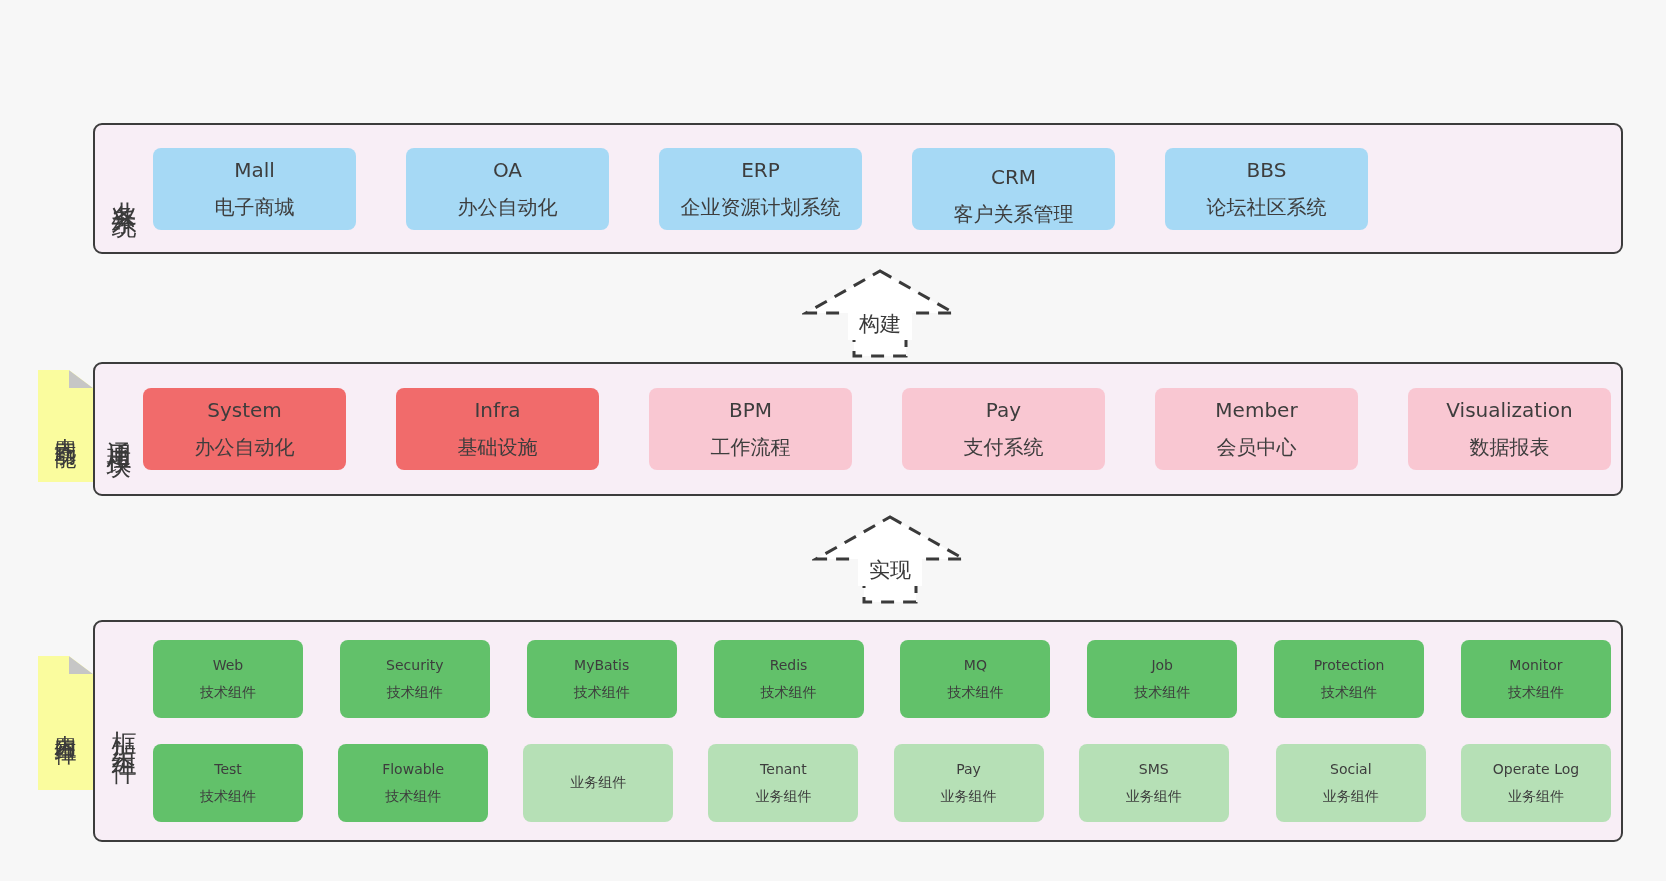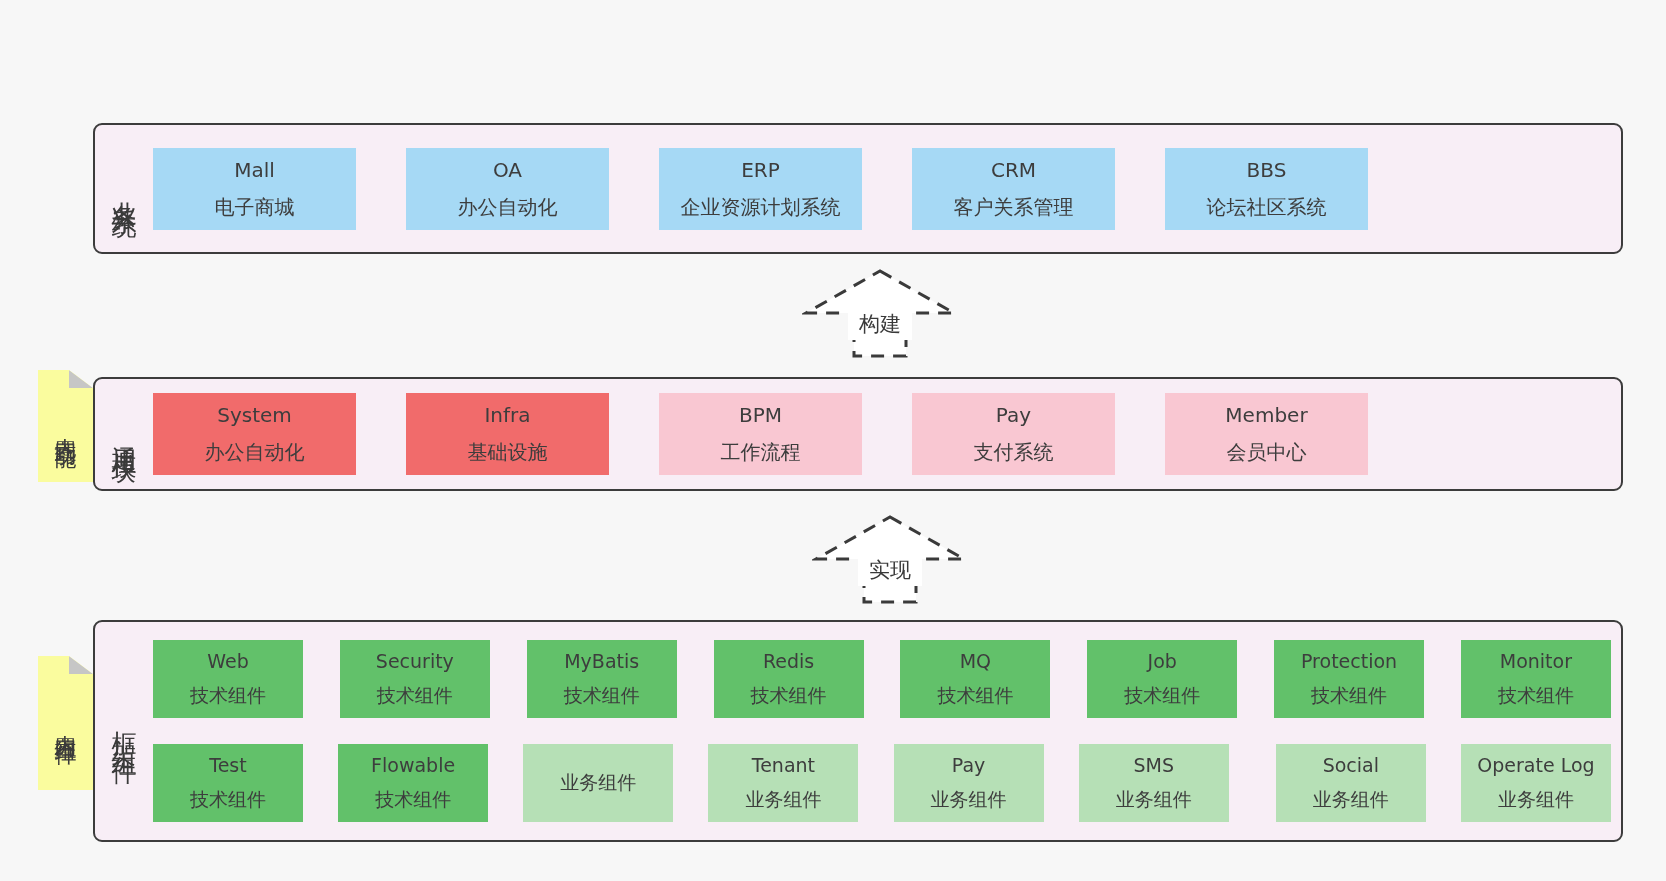--- a/index.html
+++ b/index.html
@@ -15,21 +15,21 @@
   
   .band{
     position:absolute;left:93px;width:1530px;
     background:#f8eef6;
     border:2px solid #3c3c3c;
     border-radius:9px;
     display:flex;align-items:stretch;
     box-sizing:border-box;
   }
   .band1{top:123px;height:131px;}
-  .band2{top:377px;height:114px;}
+  .band2{top:362px;height:134px;}
   .band3{top:620px;height:222px;}
 
   .band-label{
     width:58px;
     display:flex;align-items:center;justify-content:center;
     font-size:25px;color:#3a3a3a;
   }
   .vtext{
     writing-mode:vertical-lr;
     text-orientation:upright;
@@ -42,30 +42,30 @@
     flex:1;
     display:flex;flex-direction:column;justify-content:center;
     gap:26px;
     padding-right:10px;
   }
   .box-row{display:flex;align-items:center;}
   .row-6{gap:50px;}
   .row-8{justify-content:space-between;}
 
   .box{
-    border-radius:0;
+    border-radius:8px;
     display:flex;flex-direction:column;align-items:center;justify-content:center;
     text-align:center;
     color:#3d3d3d;
     box-sizing:border-box;
     padding:2px 4px;
     gap:10px;
   }
   .row-6 .box{width:203px;height:82px;font-size:20px;line-height:1.35;}
-  .row-8 .box{width:150px;height:78px;font-size:19px;line-height:1.25;}
+  .row-8 .box{width:150px;height:78px;font-size:14px;line-height:1.25;}
 
   
   .sticky{
     position:absolute;left:38px;width:55px;
     background:#fafc9e;
     display:flex;align-items:center;justify-content:center;
     clip-path:polygon(0 0, calc(100% - 24px) 0, 100% 18px, 100% 100%, 0 100%);
   }
   .sticky1{top:370px;height:112px;}
   .sticky2{top:656px;height:134px;}
@@ -107,21 +107,21 @@
             <div>电子商城</div>
           </div>
           <div class="box" style="background: rgb(166, 217, 245);">
             <div>OA</div>
             <div>办公自动化</div>
           </div>
           <div class="box" style="background: rgb(166, 217, 245); text-align: right;">
             <div>ERP</div>
             <div>企业资源计划系统</div>
           </div>
-          <div class="box" style="background: rgb(166, 217, 245);">
+          <div class="box" style="background: rgb(166, 217, 245); justify-content: flex-end;">
             <div>CRM</div>
             <div>客户关系管理</div>
           </div>
           <div class="box" style="background: rgb(166, 217, 245);">
             <div>BBS</div>
             <div>论坛社区系统</div>
           </div>
         </div>
       </div>
   </div>
@@ -151,20 +151,24 @@
             <div>工作流程</div>
           </div>
           <div class="box" style="background: rgb(249, 199, 210);">
             <div>Pay</div>
             <div>支付系统</div>
           </div>
           <div class="box" style="background: rgb(249, 199, 210);">
             <div>Member</div>
             <div>会员中心</div>
           </div>
+          <div class="box" style="background: rgb(249, 199, 210);">
+            <div>Visualization</div>
+            <div>数据报表</div>
+          </div>
         </div>
       </div>
   </div>
 
   <svg class="arrow arrow2" width="156" height="92" viewBox="0 0 156 92">
     <polygon points="78,3 152,45 104,45 104,88 52,88 52,45 4,45" fill="#ffffff" stroke="#3a3a3a" stroke-width="3" stroke-dasharray="13 9"></polygon>
     <rect x="46" y="40" width="64" height="32" fill="#ffffff"></rect>
     <text x="78" y="63" text-anchor="middle" font-size="21" fill="#3a3a3a">实现</text>
   </svg>
 

